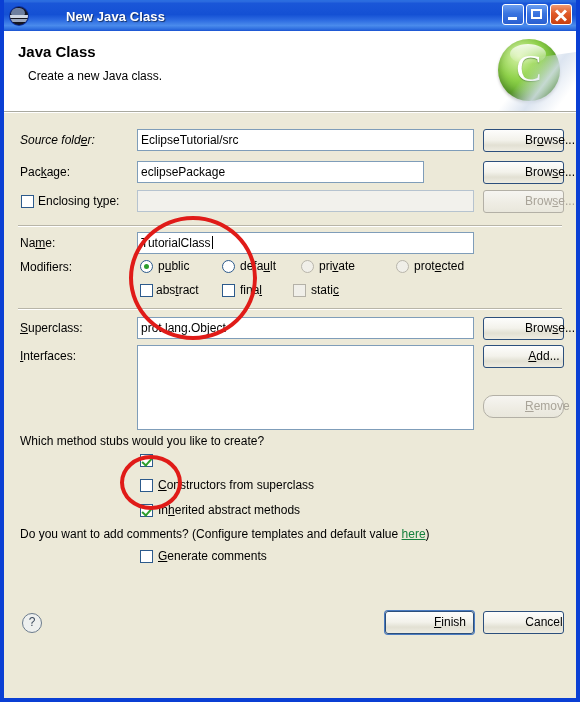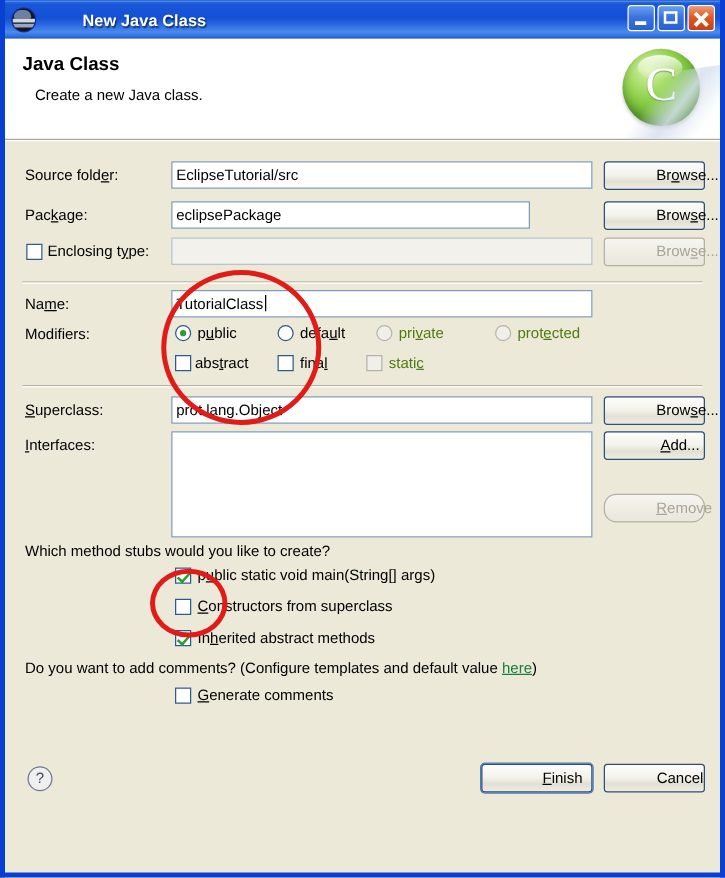--- a/index.html
+++ b/index.html
@@ -183,21 +183,21 @@
     position: relative;
     height: 536px;
     background: #ece9d8;
     border-top: 1px solid #ffffff;
   }
   .lbl {
     position: absolute;
     font-size: 12px;
     white-space: nowrap;
   }
-  .lbl.disabled { color: #4d7c0f; }
+  .lbl.disabled { color: #000000; }
   u.mn { text-decoration: underline; }
 
   .field {
     position: absolute;
     box-sizing: border-box;
     background: #ffffff;
     border: 1px solid #7f9db9;
     height: 22px;
     line-height: 20px;
     padding: 0 3px;
@@ -361,21 +361,21 @@
   <div class="header">
     <div class="header-title">Java Class</div>
     <div class="header-sub">Create a new Java class.</div>
     <div class="header-icon">
       <span class="c-letter">C</span>
     </div>
   </div>
 
   <div class="body">
 
-    <div class="lbl" style="left:16px; top:20px;">
+    <div class="lbl" style="left:16px; top:20px;font-style:italic;">
       <span>Source fold</span><u class="mn">e</u><span>r:</span>
     </div>
     <div class="field" style="left:133px; top:16px; width:337px;">EclipseTutorial/src</div>
     <div class="btn" style="left:479px; top:16px; width:81px;">
       <span>Br</span><u class="mn">o</u><span>wse...</span>
     </div>
 
     <div class="lbl" style="left:16px; top:52px;">
       <span>Pac</span><u class="mn">k</u><span>age:</span>
     </div>
@@ -454,23 +454,20 @@
     <div class="btn" style="left:479px; top:232px; width:81px;">
       <span></span><u class="mn">A</u><span>dd...</span>
     </div>
     <div class="btn disabled" style="left:479px; top:282px; width:81px;border-radius:10px;">
       <span></span><u class="mn">R</u><span>emove</span>
     </div>
 
     <div class="section-q" style="left:16px; top:321px;">Which method stubs would you like to create?</div>
 
     <div class="cb checked" style="left:136px; top:341px;"></div>
-    <div class="lbl" style="left:154px; top:340px;">
-      <span>p</span><u class="mn">u</u><span>blic static void main(String[] args)</span>
-    </div>
 
     <div class="cb" style="left:136px; top:366px;"></div>
     <div class="lbl" style="left:154px; top:365px;">
       <span></span><u class="mn">C</u><span>onstructors from superclass</span>
     </div>
 
     <div class="cb checked" style="left:136px; top:391px;"></div>
     <div class="lbl" style="left:154px; top:390px;">
       <span>In</span><u class="mn">h</u><span>erited abstract methods</span>
     </div>

